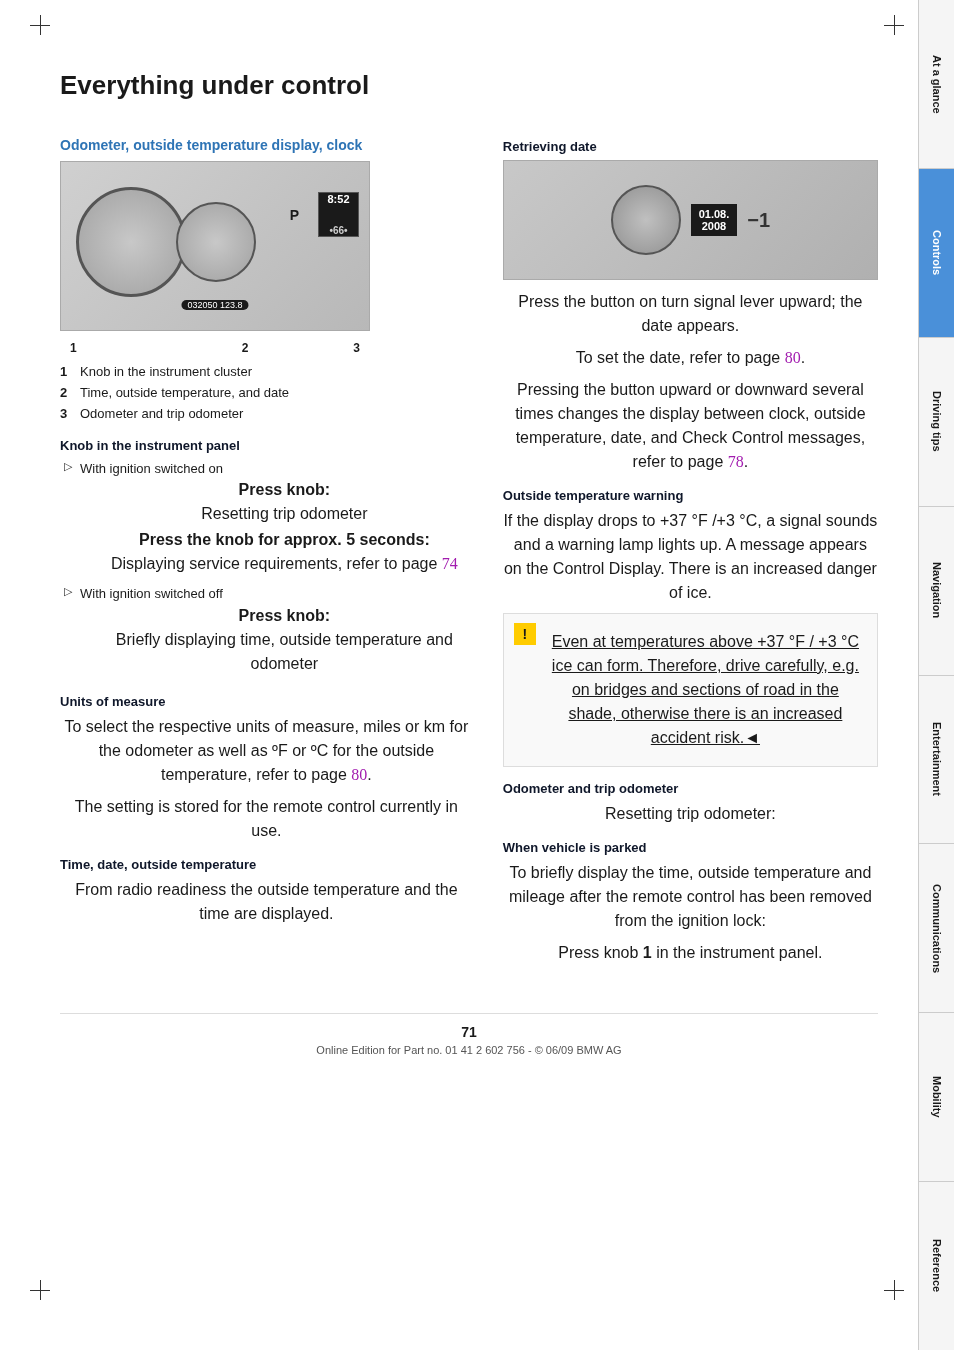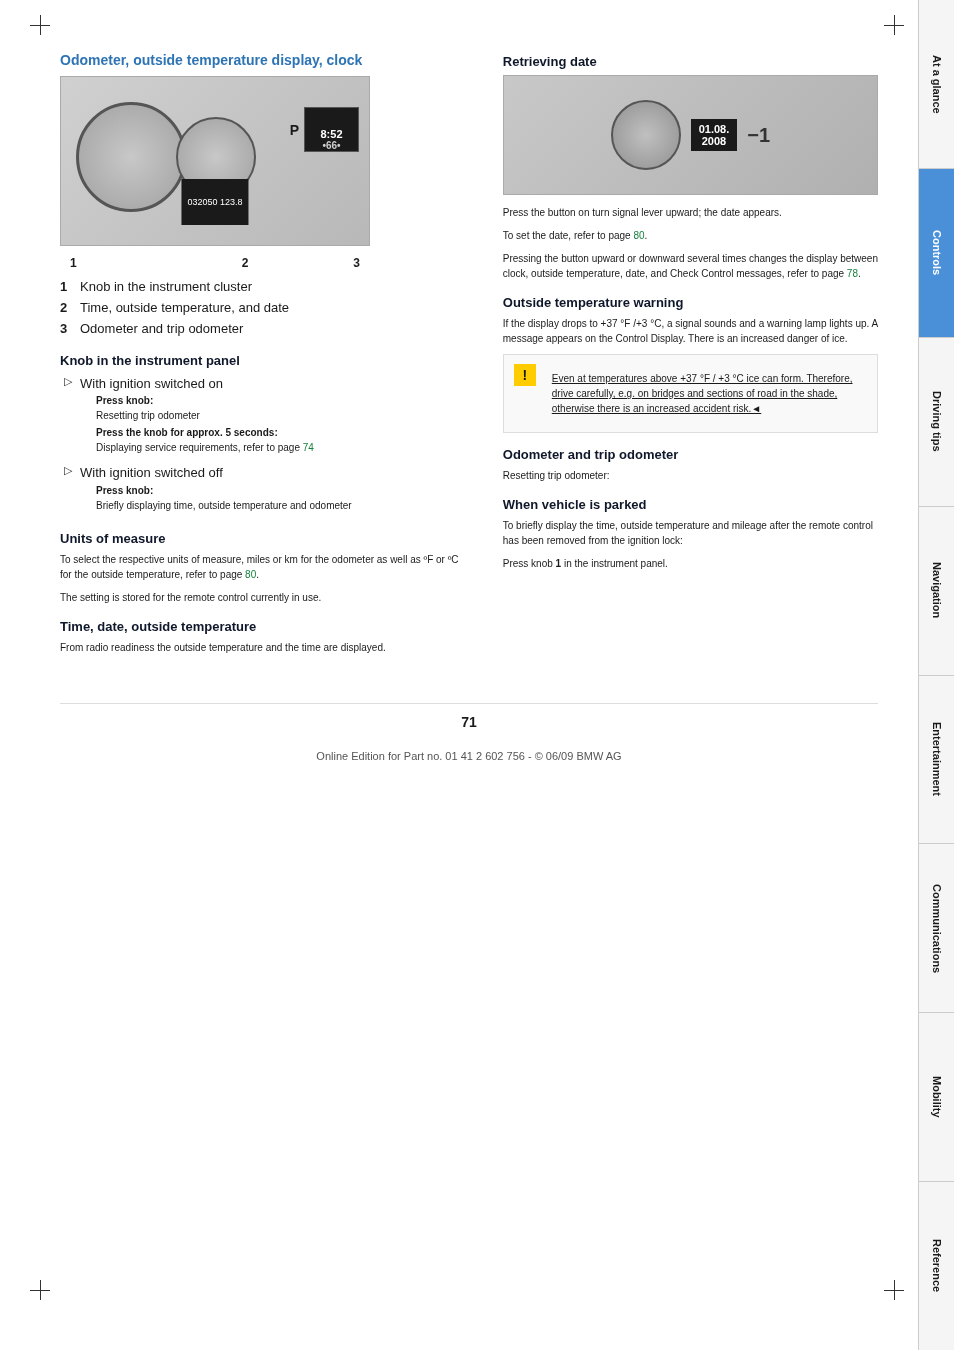--- a/index.html
+++ b/index.html
@@ -158,28 +158,28 @@
       background: radial-gradient(circle, #c8c8c8, #a0a0a0);
       position: absolute;
       left: 115px;
       top: 40px;
     }
     
     .display-box {
       position: absolute;
       right: 10px;
       top: 30px;
-      width: 55px;
+      width: 41px;
       height: 45px;
       background: #1a1a1a;
       border: 1px solid #555;
       display: flex;
       flex-direction: column;
       align-items: center;
-      justify-content: flex-end;
+      justify-content: space-between;
       font-size: 10px;
       color: #e0e0e0;
       font-weight: bold;
     }
     .display-time { font-size: 11px; color: #fff; }
     .display-temp { font-size: 10px; color: #ccc; }
     .display-p {
       position: absolute;
       right: 70px;
       top: 45px;
@@ -188,22 +188,23 @@
       color: #1a1a1a;
     }
     .odometer-bar {
       position: absolute;
       bottom: 20px;
       left: 50%;
       transform: translateX(-50%);
       background: #1a1a1a;
       color: #fff;
       font-size: 9px;
-      padding: 18px 6px;
+      padding: 0 6px;
       white-space: nowrap;
+      border-radius: 7px;
     }
     
     .img-labels {
       display: flex;
       justify-content: space-between;
       padding: 0 10px;
       font-size: 12px;
       font-weight: bold;
       margin-top: 2px;
       max-width: 310px;
@@ -221,28 +222,30 @@
       font-size: 13px;
       line-height: 1.4;
     }
     .numbered-list li .num {
       font-weight: bold;
       min-width: 12px;
     }
 
     
     p {
-      font-size: 10px;
+      font-size: 16px;
       line-height: 1.5;
       margin-bottom: 8px;
       color: #1a1a1a;
+      text-align: center;
     }
     .link {
-      color: #15803d;
+      color: #a21caf;
       text-decoration: none;
+      font-family: Liberation Serif, serif;
     }
 
     
     .arrow-item {
       display: flex;
       gap: 6px;
       margin-bottom: 4px;
       margin-left: 4px;
     }
     .arrow-item .arrow {
@@ -330,21 +333,21 @@
       padding-top: 10px;
       border-top: 1px solid #ddd;
       font-size: 11px;
       color: #555;
     }
     .page-num {
       font-size: 14px;
       font-weight: bold;
       color: #1a1a1a;
       display: block;
-      margin-bottom: 20px;
+      margin-bottom: 4px;
     }
   </style>
 </head>
 <body>
 
 <div class="reg-mark tl"></div>
 <div class="reg-mark tr"></div>
 <div class="reg-mark bl"></div>
 <div class="reg-mark br"></div>
 
@@ -354,20 +357,21 @@
   <div class="side-tab">Driving tips</div>
   <div class="side-tab">Navigation</div>
   <div class="side-tab">Entertainment</div>
   <div class="side-tab">Communications</div>
   <div class="side-tab">Mobility</div>
   <div class="side-tab">Reference</div>
 </div>
 
 <div class="main-content">
 
+  <h1 class="page-title">Everything under control</h1>
 
   <div class="two-col">
 
     <div class="col-left">
 
       <div class="section-heading">Odometer, outside temperature display, clock</div>
 
       <div class="instrument-image">
         <div class="instrument-inner">
           <div class="speedo"></div>

